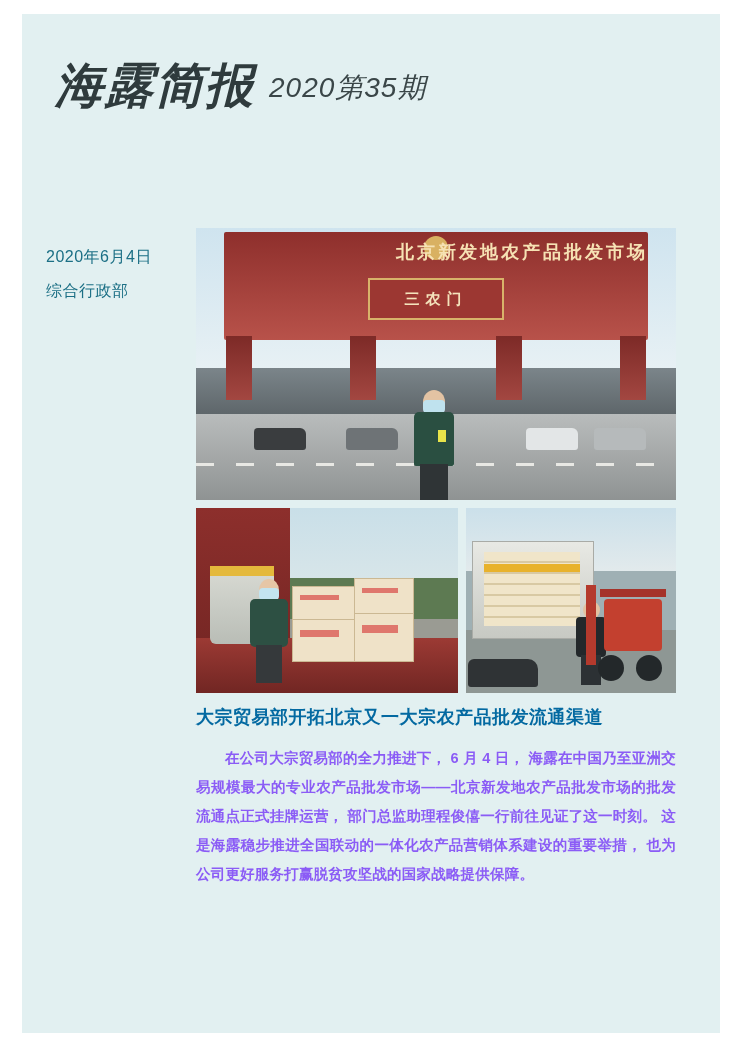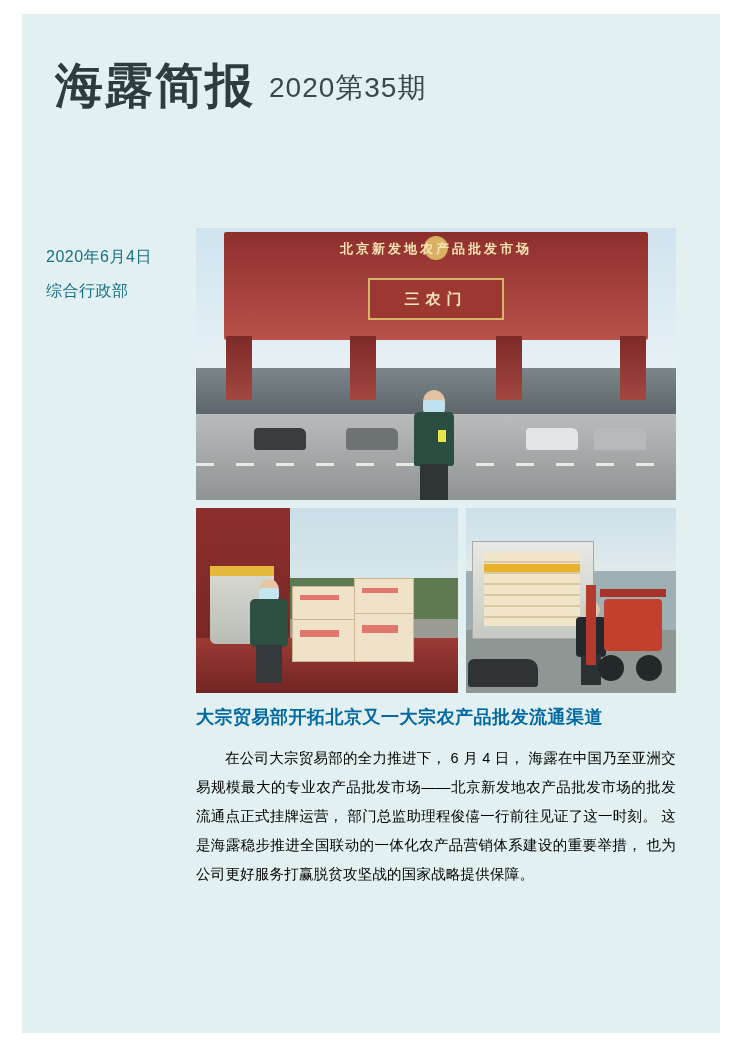--- a/index.html
+++ b/index.html
@@ -54,20 +54,21 @@
     background: #ffffff;
   }
 
   
   .masthead {
     position: absolute;
     left: 55px;
     top: 62px;
     display: flex;
     align-items: flex-end;
+    font-style: italic;
   }
   .masthead-title {
     font-size: 48px;
     font-weight: bold;
     letter-spacing: 2px;
     color: #2f3b3d;
     line-height: 1;
   }
   .masthead-issue {
     font-size: 28px;
@@ -128,23 +129,23 @@
   }
   .gate {
     position: absolute;
     left: 28px; top: 4px; width: 424px; height: 108px;
     background: linear-gradient(#8e2f2c, #b8524a);
     border-radius: 2px;
   }
   .gate-banner {
     position: absolute;
     left: 0; top: 8px; width: 100%;
-    text-align: center;
+    text-align: right;
     color: #f6e2b4;
-    font-size: 13px;
+    font-size: 18px;
     font-weight: bold;
     letter-spacing: 3px;
     white-space: nowrap;
   }
   .gate-sign {
     position: absolute;
     left: 50%; top: 46px; transform: translateX(-50%);
     width: 132px; height: 38px;
     background: #9c3732;
     border: 2px solid #d8b36a;
@@ -335,24 +336,25 @@
     font-size: 18px;
     font-weight: bold;
     letter-spacing: 0.5px;
     margin: 0 0 14px 0;
     line-height: 1.4;
   }
   .article p {
     margin: 0 0 4px 0;
     font-size: 14.5px;
     line-height: 2.0;
-    color: #000000;
+    color: #8b5cf6;
     text-align: justify;
     text-indent: 2em;
     letter-spacing: 0.2px;
+    font-weight: bold;
   }
 </style>
 </head>
 <body>
 
 <div class="page">
 
   <div class="top-band"></div>
   <div class="bottom-band"></div>
   <div class="left-band"></div>

